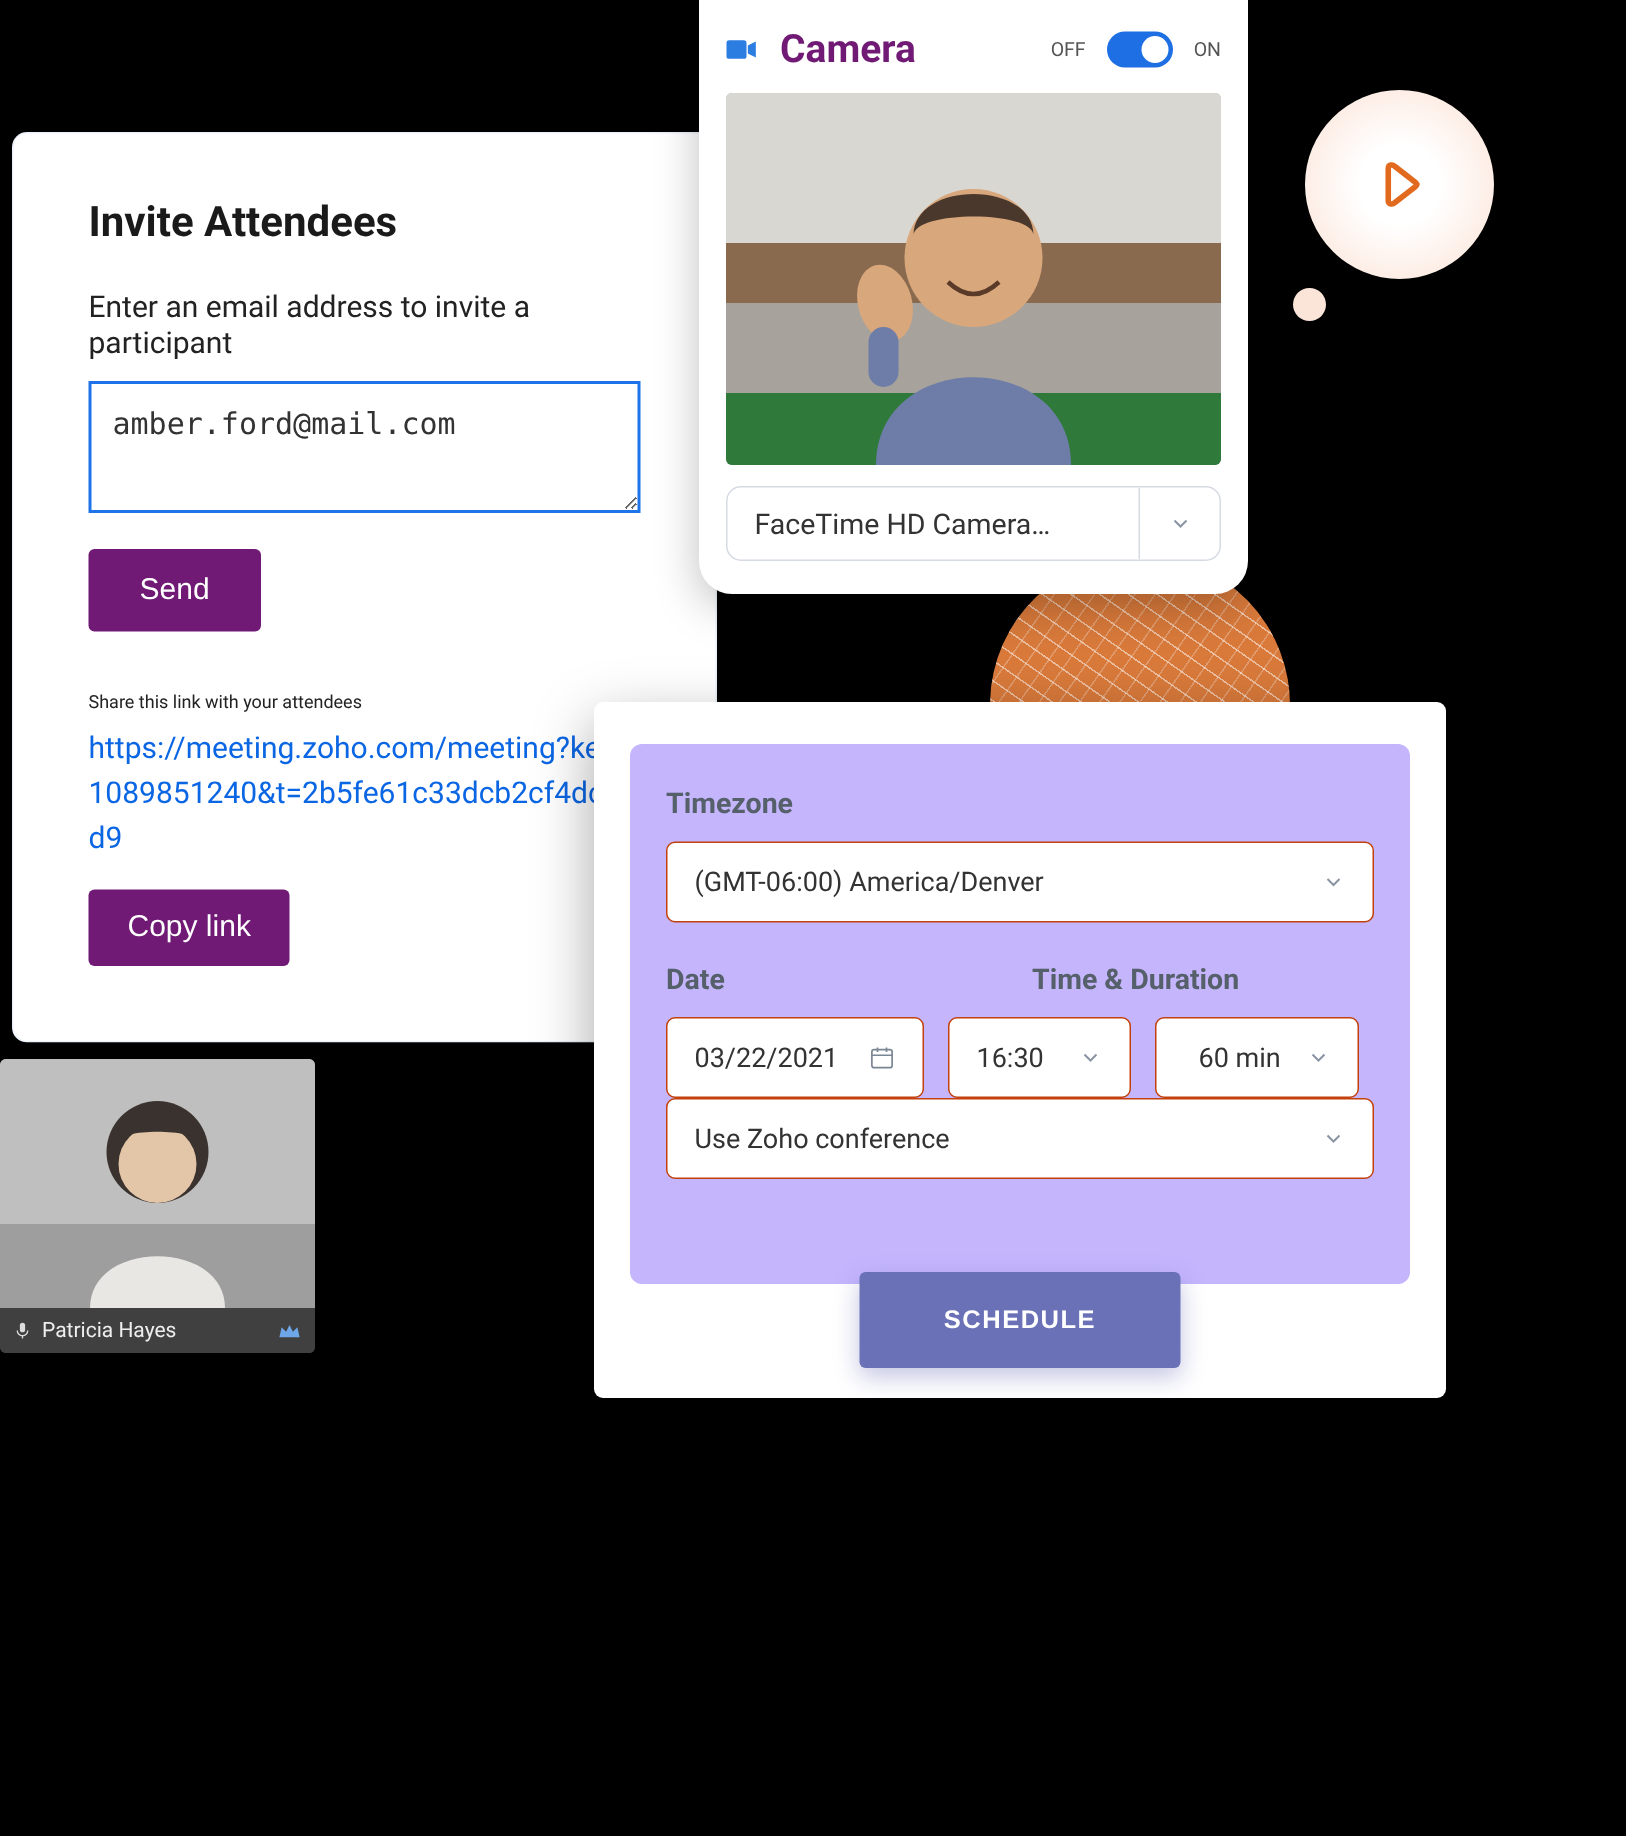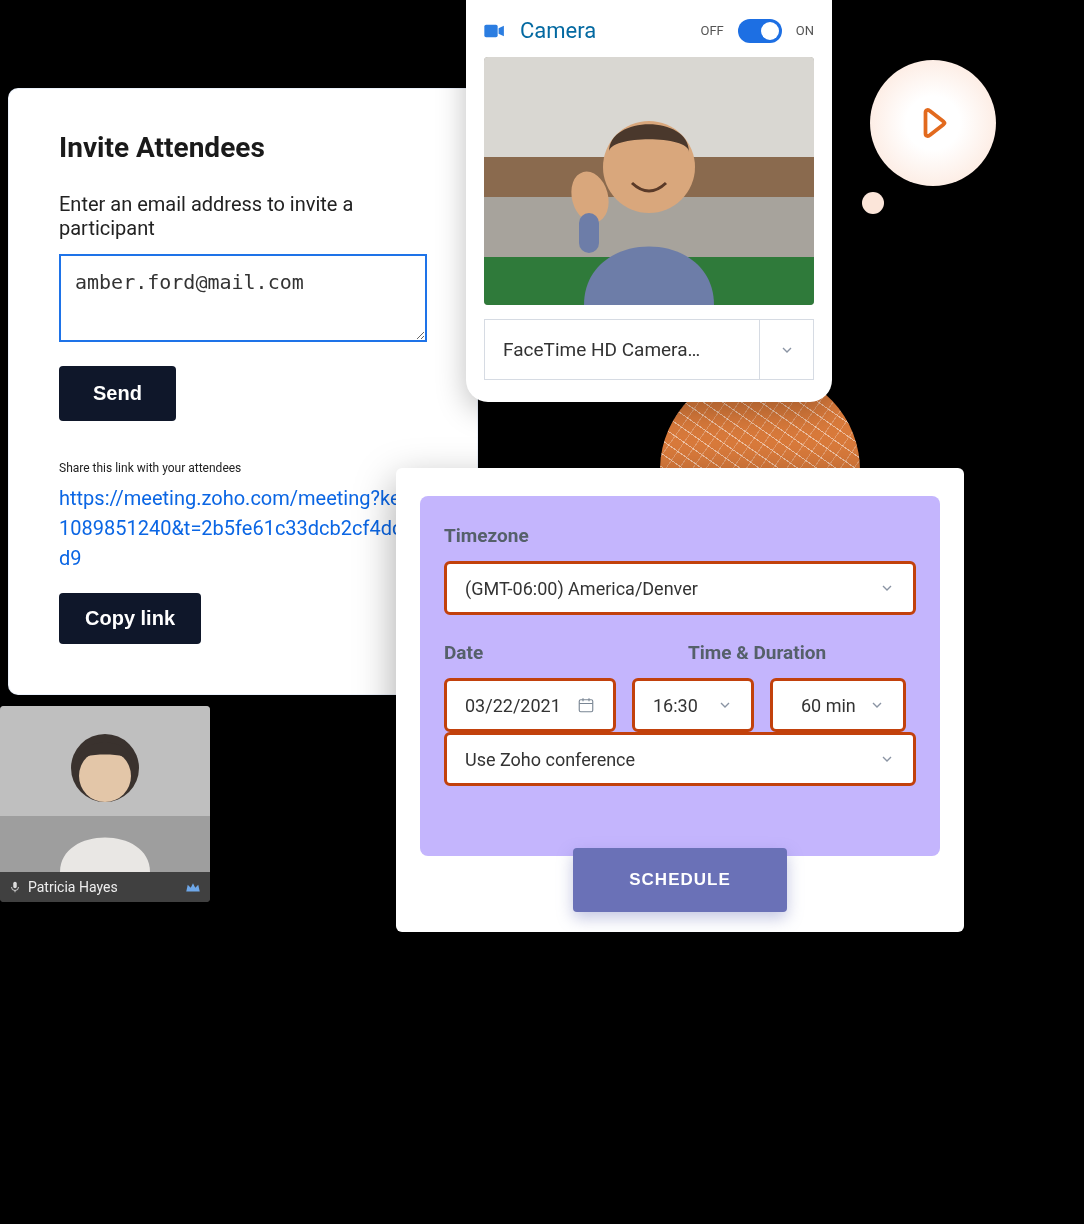--- a/index.html
+++ b/index.html
@@ -29,24 +29,24 @@
   .email-input {
     width: 100%;
     height: 88px;
     border: 2px solid #1e73e8;
     font-size: 20px;
     padding: 14px 14px;
     color: #333;
     margin-bottom: 20px;
   }
   .btn-blue {
-    background:#0f172a;
+    background:#701a75;
     color:#fff;
     font-size:20px;
-    font-weight:700;
+    font-weight:400;
     border:none;
     padding: 16px 34px;
     border-radius:4px;
     cursor:pointer;
   }
   .share-label { font-size:12px; color:#222; margin-top:40px; margin-bottom:8px;}
   .share-link  { color:#0b66e4; font-size:20px; line-height:1.5; word-break:break-all; margin-bottom:20px;}
   .copy-btn { padding: 14px 26px; }
 
   
@@ -75,29 +75,29 @@
     position:absolute;
     left:466px; top:0;
     width:366px;
     background:#fff;
     border-radius:0 0 22px 22px;
     padding:18px 18px 22px 18px;
     box-shadow:0 8px 30px rgba(0,0,0,0.25);
   }
   .cam-header{display:flex; align-items:center; gap:14px; margin-bottom:14px;}
   .cam-ico{ width:22px; height:16px; fill:#2b7de1;}
-  .cam-label{ font-size:22px; color:#0369a1; font-weight:400; flex:1;}
+  .cam-label{ font-size:26px; color:#701a75; font-weight:700; flex:1;}
   .off-on{font-size:13px; color:#555;}
   .toggle{width:44px;height:24px;background:#1d6fe3;border-radius:12px;position:relative;}
   .toggle::after{content:"";position:absolute;right:3px;top:3px;width:18px;height:18px;background:#fff;border-radius:50%;}
   .video-preview{width:100%;height:248px;border-radius:4px;overflow:hidden;margin-bottom:14px;}
   .camera-select{
     display:flex;align-items:center;
-    border:1px solid #d6dbe3;border-radius:0;
-    height:61px;overflow:hidden;
+    border:1px solid #d6dbe3;border-radius:10px;
+    height:50px;overflow:hidden;
   }
   .camera-select .sel-text{flex:1;padding:0 18px;font-size:19px;color:#333;white-space:nowrap;overflow:hidden;text-overflow:ellipsis;}
   .camera-select .sel-arrow{width:54px;height:100%;display:flex;align-items:center;justify-content:center;border-left:1px solid #d6dbe3;}
 
   
   .orange-blob{
     position:absolute;
     left:660px; top:370px;
     width:200px; height:200px;
     background:#d97a3b;
@@ -132,21 +132,21 @@
     box-shadow:0 14px 40px rgba(0,0,0,0.35);
   }
   .schedule-inner{
     margin:28px 24px 0 24px;
     background:#c4b5fd;
     border-radius:8px;
     padding:28px 24px 70px 24px;
   }
   .fld-label{font-size:19px;font-weight:700;color:#55606a;margin-bottom:14px;}
   .select-box{
-    background:#fff;border:3px solid #c2410c;border-radius:6px;
+    background:#fff;border:1px solid #c2410c;border-radius:6px;
     height:54px;display:flex;align-items:center;padding:0 18px;
     font-size:18px;color:#333;
   }
   .select-box .chev{margin-left:auto;}
   .row{display:flex;gap:16px;margin-top:26px;}
   .col{flex:1;}
   .date-box{width:172px;}
   .time-box{width:122px;}
   .dur-box{width:136px;padding-left:28px;}
   .cal-ico{width:18px;height:18px;margin-left:auto;stroke:#7a8694;fill:none;stroke-width:1.5;}

